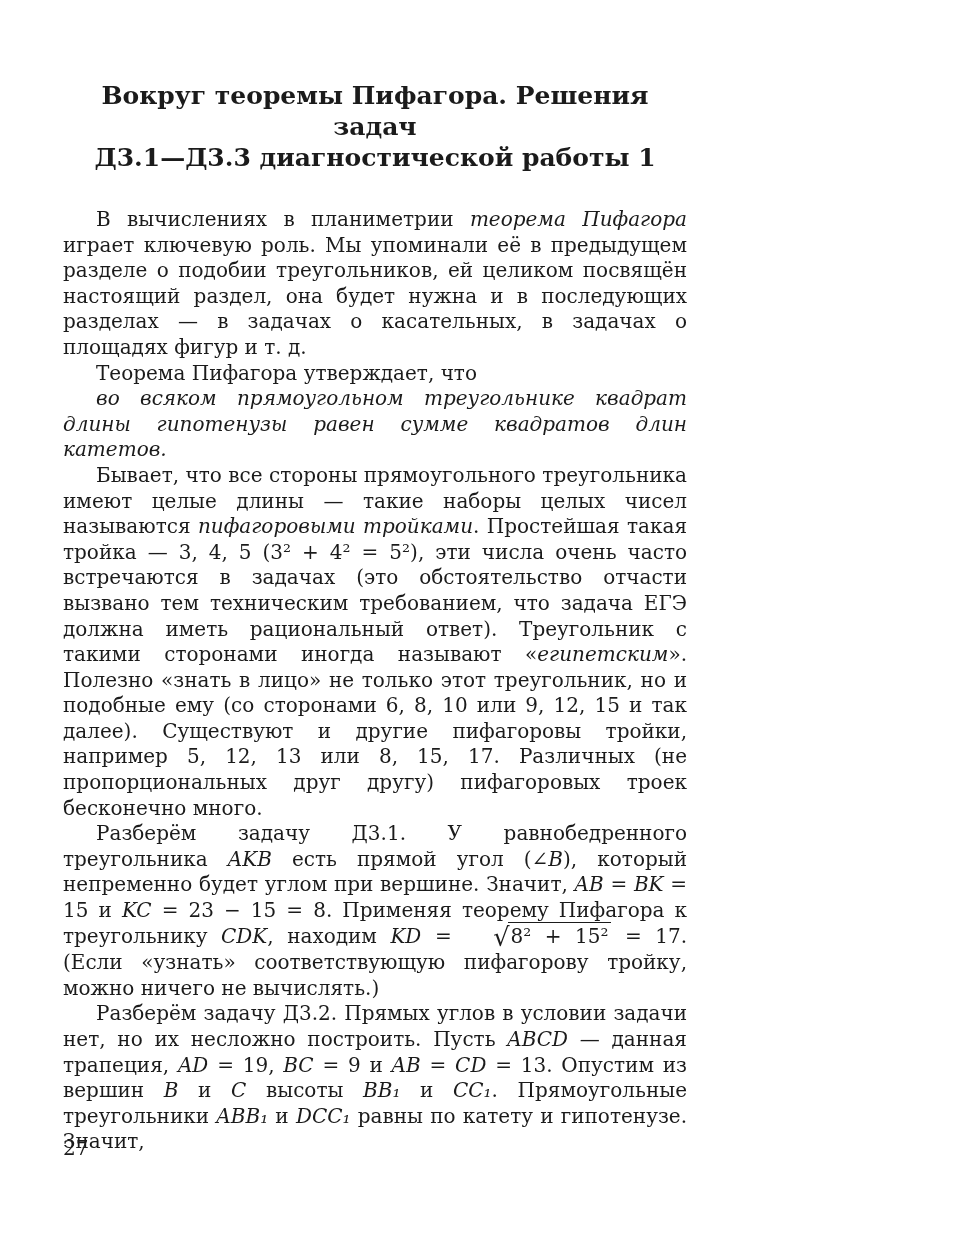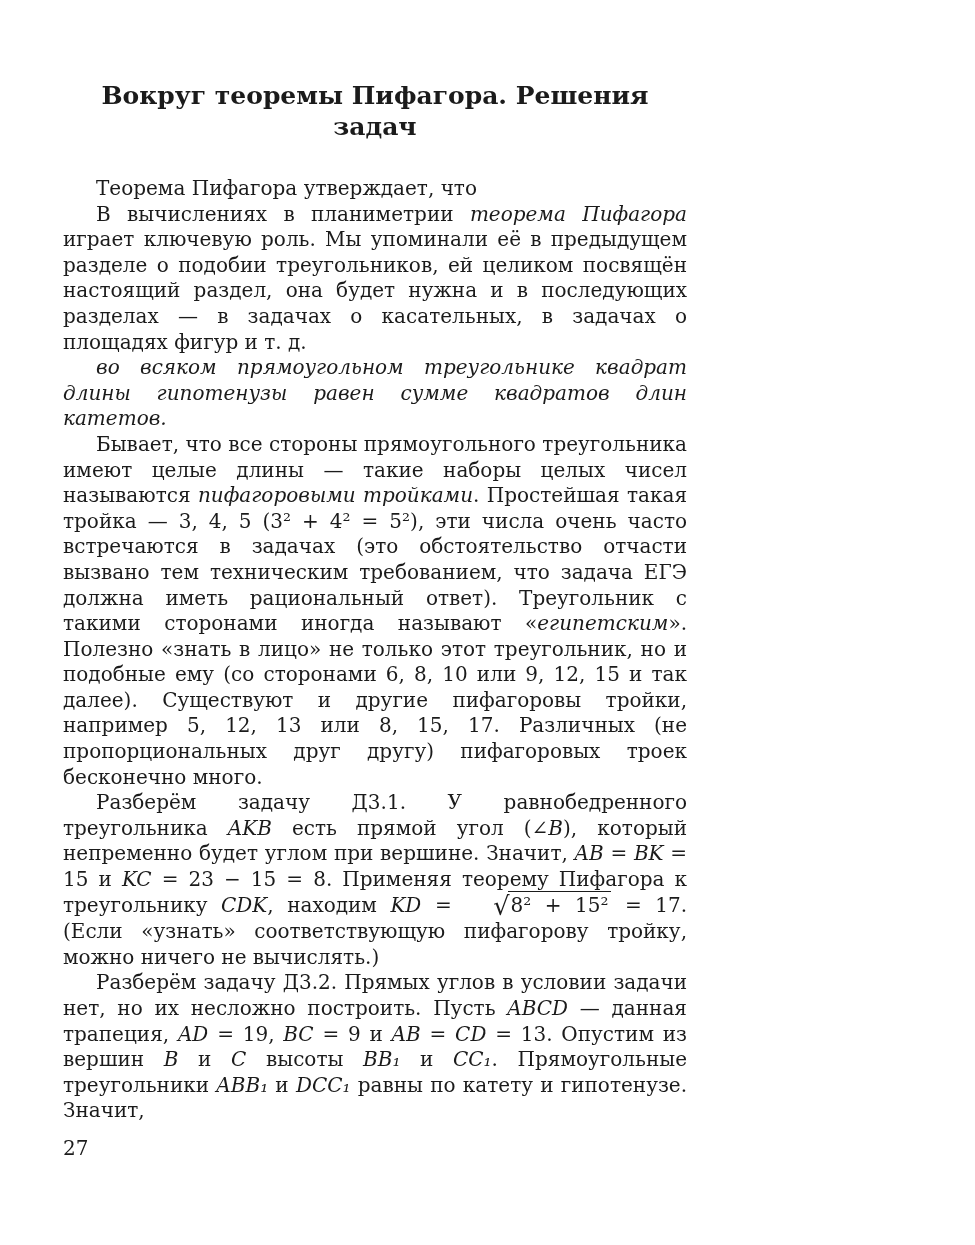--- a/index.html
+++ b/index.html
@@ -59,24 +59,25 @@
     font-size: 20px;
   }
 </style>
 </head>
 <body>
 
 <div class="page">
   <div class="text-block">
     <h1 class="title">
       <span class="title-line">Вокруг теоремы Пифагора. Решения задач</span>
+      <span class="title-line">Д3.1—Д3.3 диагностической работы 1</span>
     </h1>
     <div class="body">
+      <p class="para"><span class="rn">В вычислениях в планиметрии </span><span class="ri">теорема Пифагора</span><span class="rn"> играет ключевую роль. Мы упоминали её в предыдущем разделе о подобии треугольников, ей целиком посвящён настоящий раздел, она будет нужна и в последующих разделах — в задачах о касательных, в задачах о площадях фигур и т. д.</span></p>
       <p class="para"><span class="rn">Теорема Пифагора утверждает, что</span></p>
-      <p class="para"><span class="rn">В вычислениях в планиметрии </span><span class="ri">теорема Пифагора</span><span class="rn"> играет ключевую роль. Мы упоминали её в предыдущем разделе о подобии треугольников, ей целиком посвящён настоящий раздел, она будет нужна и в последующих разделах — в задачах о касательных, в задачах о площадях фигур и т. д.</span></p>
       <p class="para"><span class="ri">во всяком прямоугольном треугольнике квадрат длины гипотенузы равен сумме квадратов длин катетов.</span></p>
       <p class="para"><span class="rn">Бывает, что все стороны прямоугольного треугольника имеют целые длины — такие наборы целых чисел называются </span><span class="ri">пифагоровыми тройками</span><span class="rn">. Простейшая такая тройка — 3, 4, 5 (3² + 4² = 5²), эти числа очень часто встречаются в задачах (это обстоятельство отчасти вызвано тем техническим требованием, что задача ЕГЭ должна иметь рациональный ответ). Треугольник с такими сторонами иногда называют «</span><span class="ri">египетским</span><span class="rn">». Полезно «знать в лицо» не только этот треугольник, но и подобные ему (со сторонами 6, 8, 10 или 9, 12, 15 и так далее). Существуют и другие пифагоровы тройки, например 5, 12, 13 или 8, 15, 17. Различных (не пропорциональных друг другу) пифагоровых троек бесконечно много.</span></p>
       <p class="para"><span class="rn">Разберём задачу </span><span class="rb">Д3.1</span><span class="rn">. У равнобедренного треугольника </span><span class="ri">AKB</span><span class="rn"> есть прямой угол (∠</span><span class="ri">B</span><span class="rn">), который непременно будет углом при вершине. Значит, </span><span class="ri">AB</span><span class="rn"> = </span><span class="ri">BK</span><span class="rn"> = 15 и </span><span class="ri">KC</span><span class="rn"> = 23 − 15 = 8. Применяя теорему Пифагора к треугольнику </span><span class="ri">CDK</span><span class="rn">, находим </span><span class="ri">KD</span><span class="rn"> = </span><span class="sqrt"><span class="rad">√</span><span class="radicand">8² + 15²</span></span><span class="rn"> = 17. (Если «узнать» соответствующую пифагорову тройку, можно ничего не вычислять.)</span></p>
       <p class="para"><span class="rn">Разберём задачу </span><span class="rb">Д3.2</span><span class="rn">. Прямых углов в условии задачи нет, но их несложно построить. Пусть </span><span class="ri">ABCD</span><span class="rn"> — данная трапеция, </span><span class="ri">AD</span><span class="rn"> = 19, </span><span class="ri">BC</span><span class="rn"> = 9 и </span><span class="ri">AB</span><span class="rn"> = </span><span class="ri">CD</span><span class="rn"> = 13. Опустим из вершин </span><span class="ri">B</span><span class="rn"> и </span><span class="ri">C</span><span class="rn"> высоты </span><span class="ri">BB₁</span><span class="rn"> и </span><span class="ri">CC₁</span><span class="rn">. Прямоугольные треугольники </span><span class="ri">ABB₁</span><span class="rn"> и </span><span class="ri">DCC₁</span><span class="rn"> равны по катету и гипотенузе. Значит,</span></p>
 
     </div>
   </div>
   <div class="page-number">27</div>
 </div>
 

